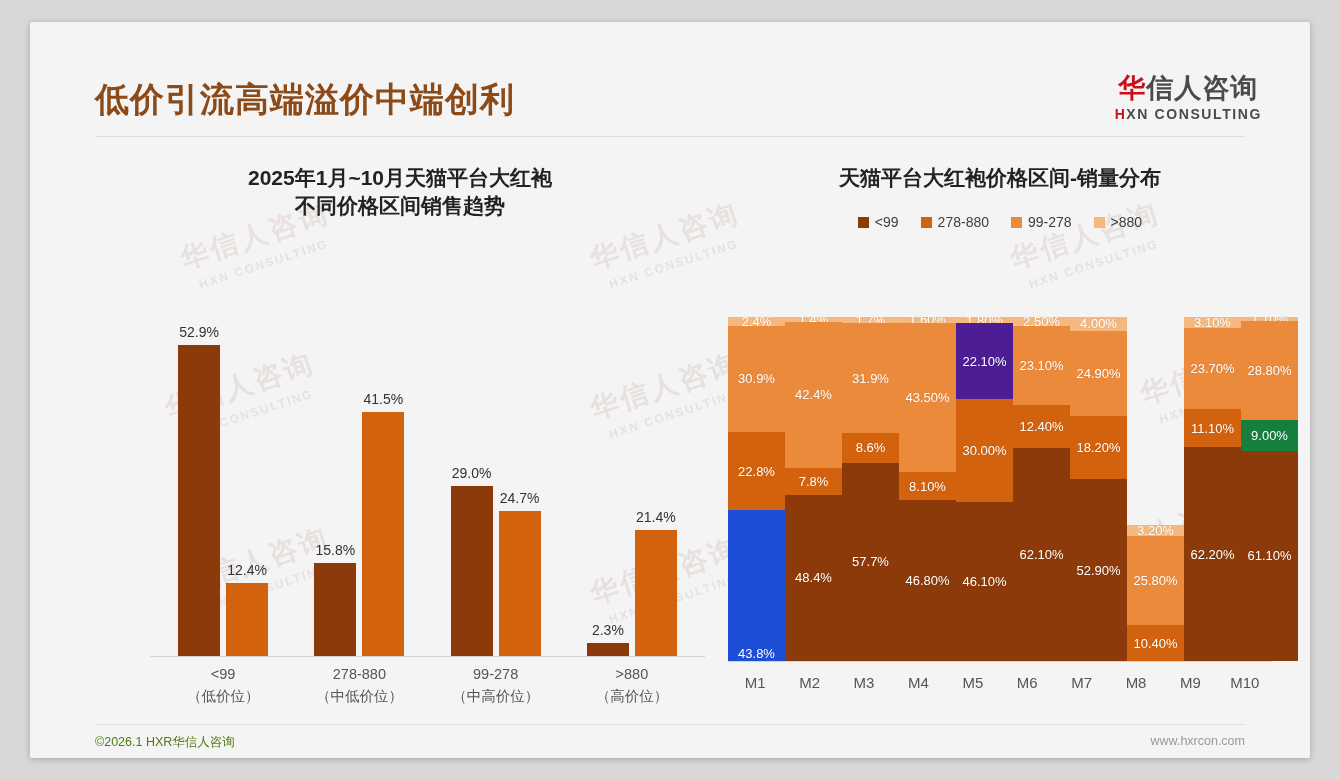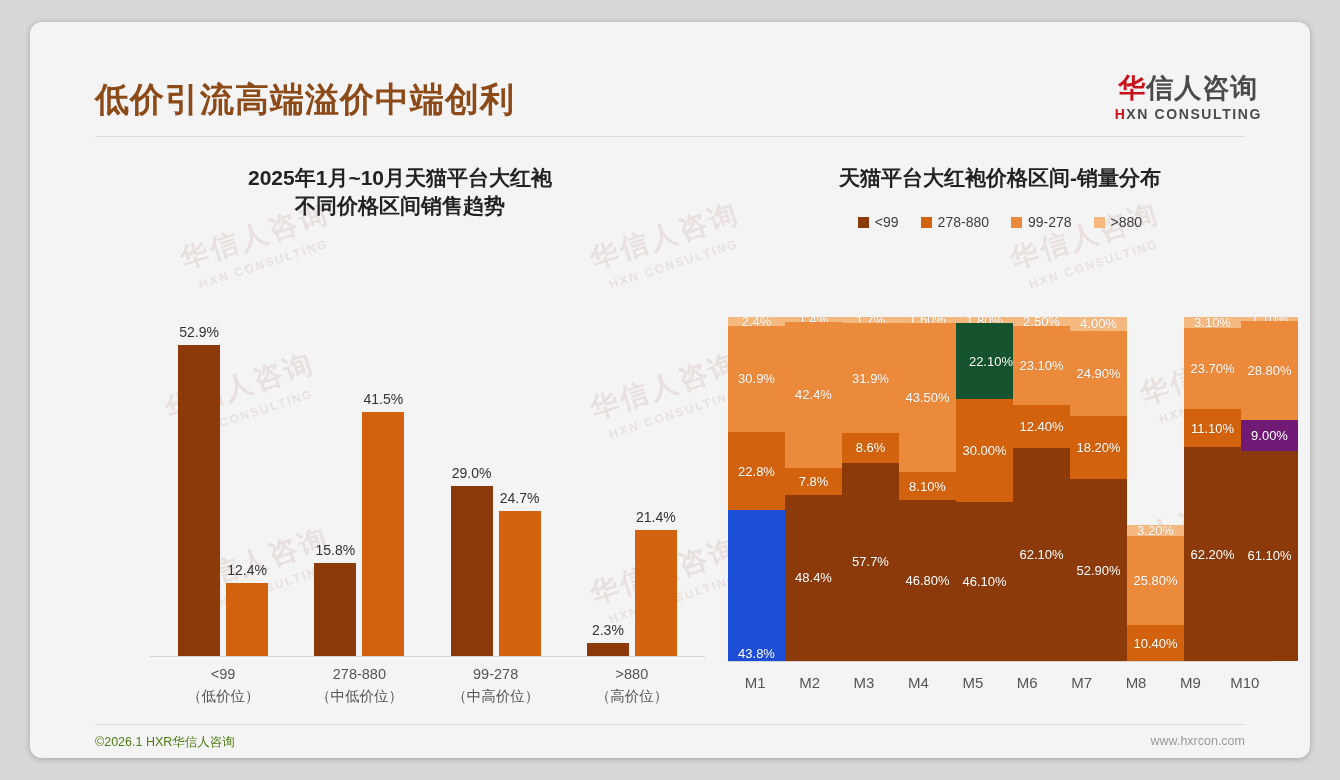--- a/index.html
+++ b/index.html
@@ -6,21 +6,21 @@
   body{
     width:1340px;height:780px;
     background:#d8d8d8;
     font-family:"Liberation Sans","DejaVu Sans",sans-serif;
     overflow:hidden;
   }
   .slide{
     position:absolute;left:30px;top:22px;
     width:1280px;height:736px;
     background:#f4f4f4;
-    border-radius:12px;
+    border-radius:2px;
     box-shadow:0 1px 6px rgba(0,0,0,.25);
     overflow:hidden;
   }
   
   .header{
     position:absolute;left:0;top:0;width:100%;height:118px;
   }
   .header-title{
     position:absolute;left:65px;top:55px;
     font-size:34px;font-weight:bold;
@@ -357,21 +357,21 @@
               <div class="seg" style="height: 46.8%; background: rgb(140, 58, 10);">
                 <span>46.80%</span>
               </div>
             </div>
           </div>
           <div class="sgroup">
             <div class="sbar">
               <div class="seg" style="height: 1.8%; background: rgb(245, 184, 127);">
                 <span>1.80%</span>
               </div>
-              <div class="seg" style="height: 22.1%; background: #14532d; justify-content: flex-end;">
+              <div class="seg" style="height: 22.1%; background: #4c1d95;">
                 <span>22.10%</span>
               </div>
               <div class="seg" style="height: 30%; background: rgb(210, 98, 14);">
                 <span>30.00%</span>
               </div>
               <div class="seg" style="height: 46.1%; background: rgb(140, 58, 10);">
                 <span>46.10%</span>
               </div>
             </div>
           </div>
@@ -437,21 +437,21 @@
             </div>
           </div>
           <div class="sgroup">
             <div class="sbar">
               <div class="seg" style="height: 1.1%; background: rgb(245, 184, 127);">
                 <span>1.10%</span>
               </div>
               <div class="seg" style="height: 28.8%; background: rgb(236, 138, 60);">
                 <span>28.80%</span>
               </div>
-              <div class="seg" style="height: 9%; background: #701a75;">
+              <div class="seg" style="height: 9%; background: #15803d;">
                 <span>9.00%</span>
               </div>
               <div class="seg" style="height: 61.1%; background: rgb(140, 58, 10);">
                 <span>61.10%</span>
               </div>
             </div>
           </div>
         </div>
     </div>
     <div class="sxaxis" id="xaxis-right">

